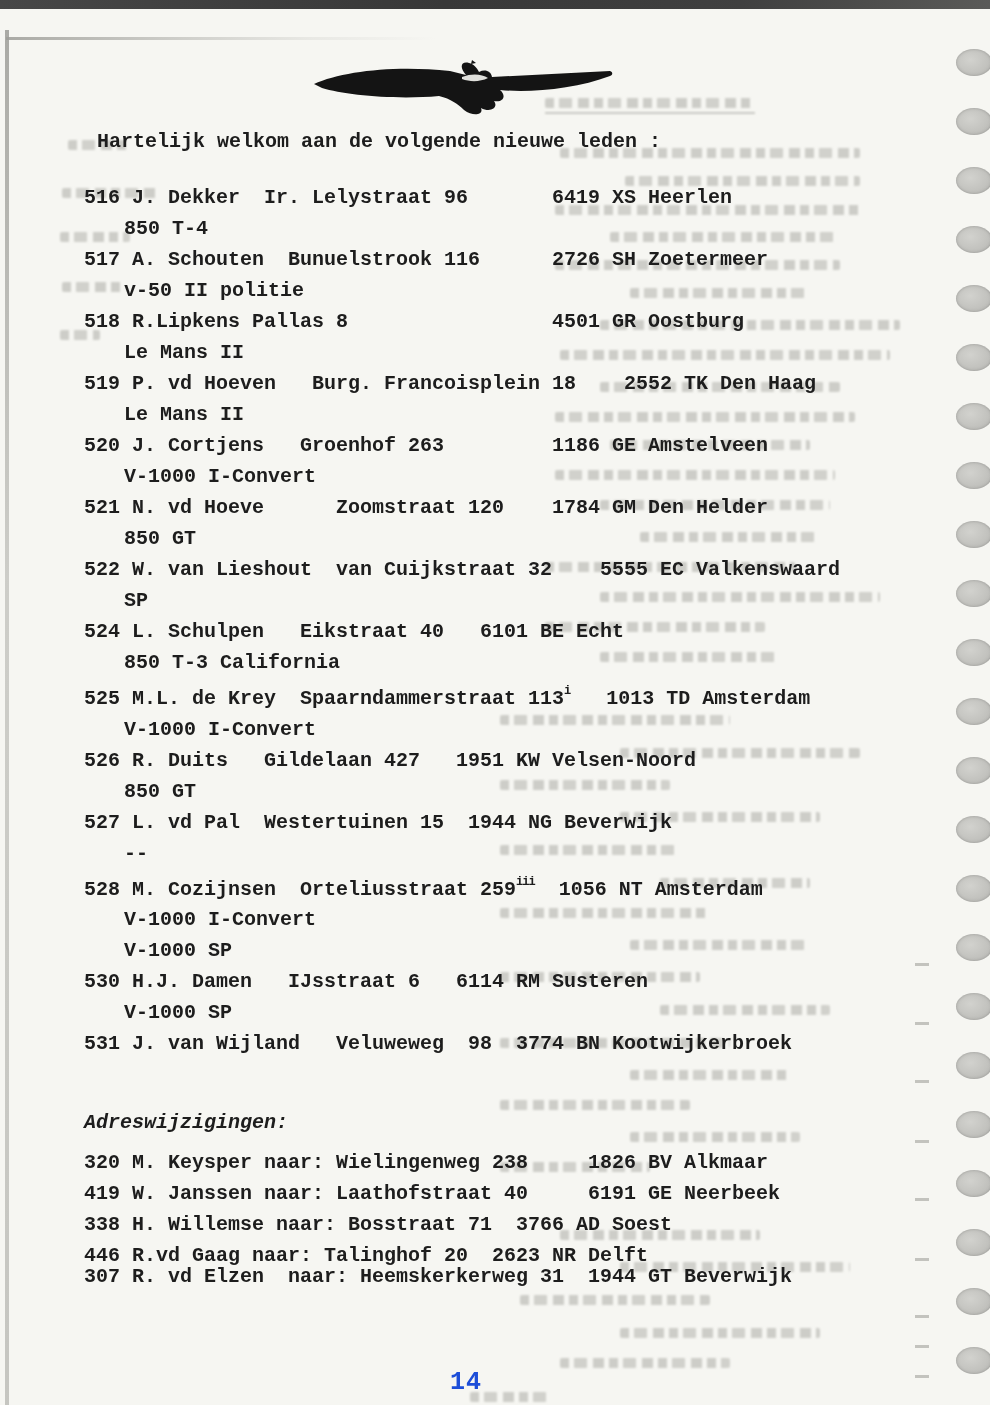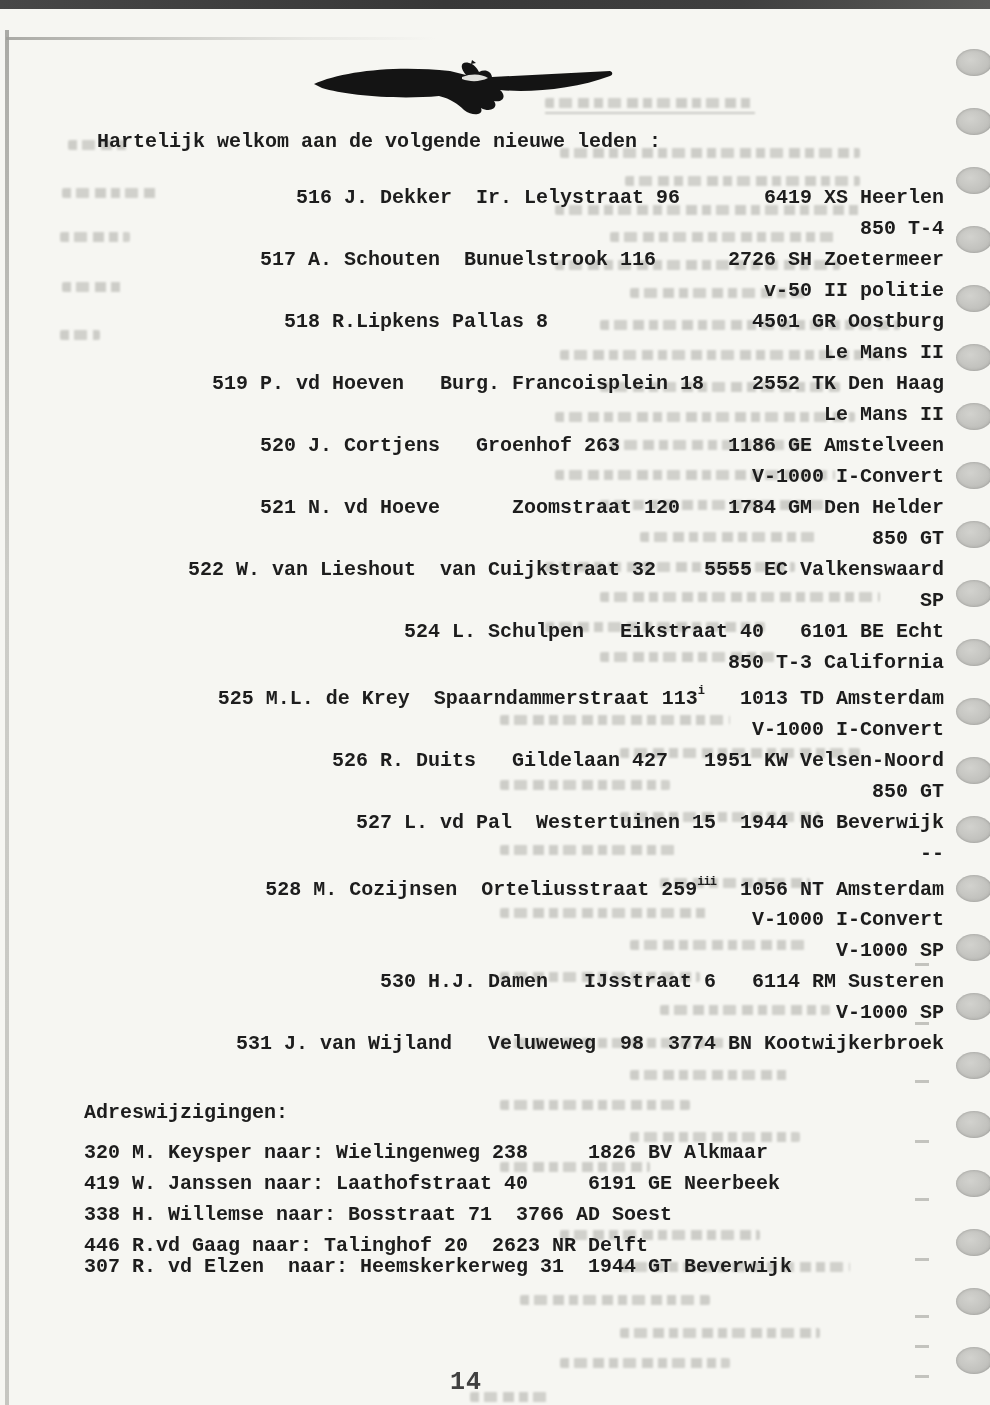--- a/index.html
+++ b/index.html
@@ -23,27 +23,27 @@
   
   .smudge{position:absolute;height:10px;border-radius:2px;opacity:.5;filter:blur(1.3px);
     background:repeating-linear-gradient(90deg,#a6a6a0 0 9px,transparent 9px 14px,#adada7 14px 27px,transparent 27px 33px,#a6a6a0 33px 44px,transparent 44px 49px);}
   .smudge-line{position:absolute;height:2px;background:#a3a39d;opacity:.55;filter:blur(.8px);}
   .dash{position:absolute;width:14px;height:3px;background:#9a9a95;opacity:.55;filter:blur(.6px);}
   
   .content{position:absolute;left:84px;top:126px;width:860px;}
   .line{white-space:pre;font-size:20px;font-weight:700;line-height:31px;color:#1d1d1d;}
   .line sup{font-size:12px;position:relative;top:-2px;letter-spacing:-1px;vertical-align:super;}
   .welcome{padding-left:13px;margin-bottom:25px;}
-  .mrow{height:auto;text-align:right;}
+  .mrow{height:auto;}
   .model{padding-left:40px;}
   .group-2{}
-  .changes-heading{margin-top:38px;}
+  .changes-heading{margin-top:48px;font-style:italic;}
   .changes{margin-top:9px;}
   .changes .line:last-child{margin-top:-10px;}
-  .page-number{position:absolute;left:450px;top:1368px;font-size:25px;font-weight:700;color:#404040;letter-spacing:1px;}
+  .page-number{position:absolute;left:450px;top:1368px;font-size:25px;font-weight:700;color:#1d4ed8;letter-spacing:1px;}
   .eagle{position:absolute;left:312px;top:60px;}
 </style>
 </head>
 <body>
 
 <div class="page">
 
   <div class="top-edge"></div>
   <div class="fold-line"></div>
   <div class="left-edge"></div>

